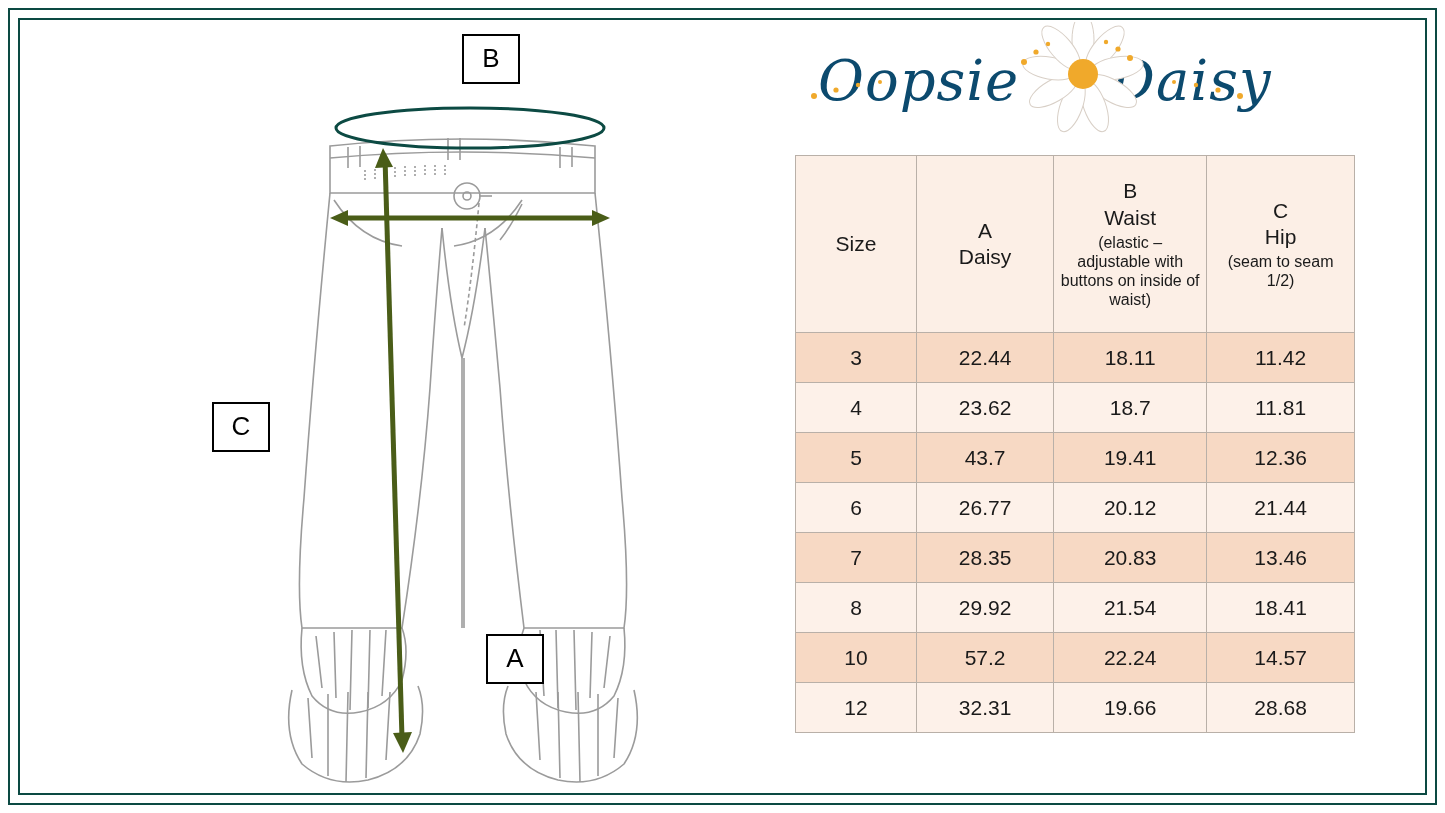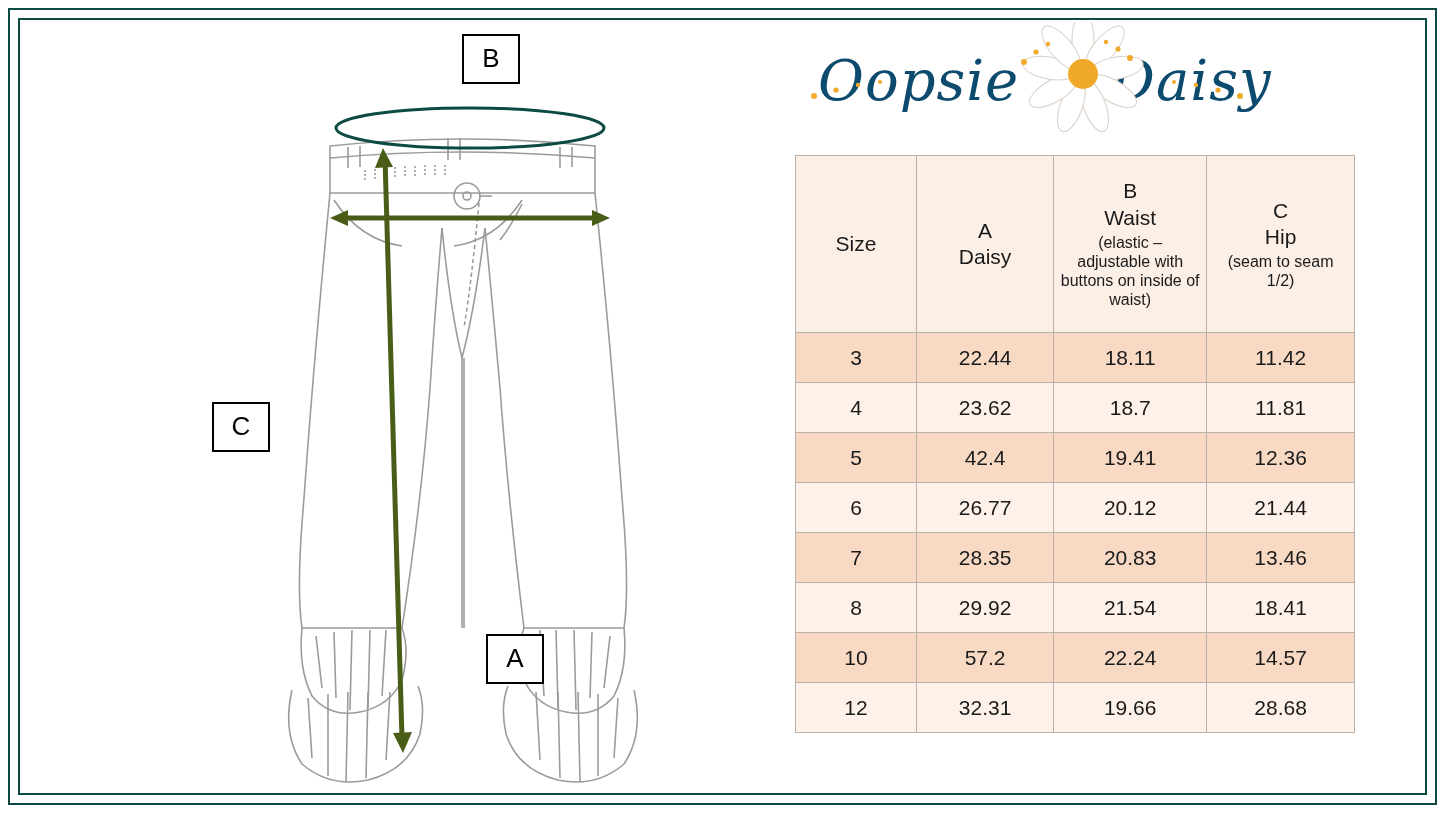--- a/index.html
+++ b/index.html
@@ -277,21 +277,21 @@
         <td>11.42</td>
       </tr>
       <tr class="row-even">
         <td>4</td>
         <td>23.62</td>
         <td>18.7</td>
         <td>11.81</td>
       </tr>
       <tr class="row-odd">
         <td>5</td>
-        <td>42.4</td>
+        <td>43.7</td>
         <td>19.41</td>
         <td>12.36</td>
       </tr>
       <tr class="row-even">
         <td>6</td>
         <td>26.77</td>
         <td>20.12</td>
         <td>21.44</td>
       </tr>
       <tr class="row-odd">

